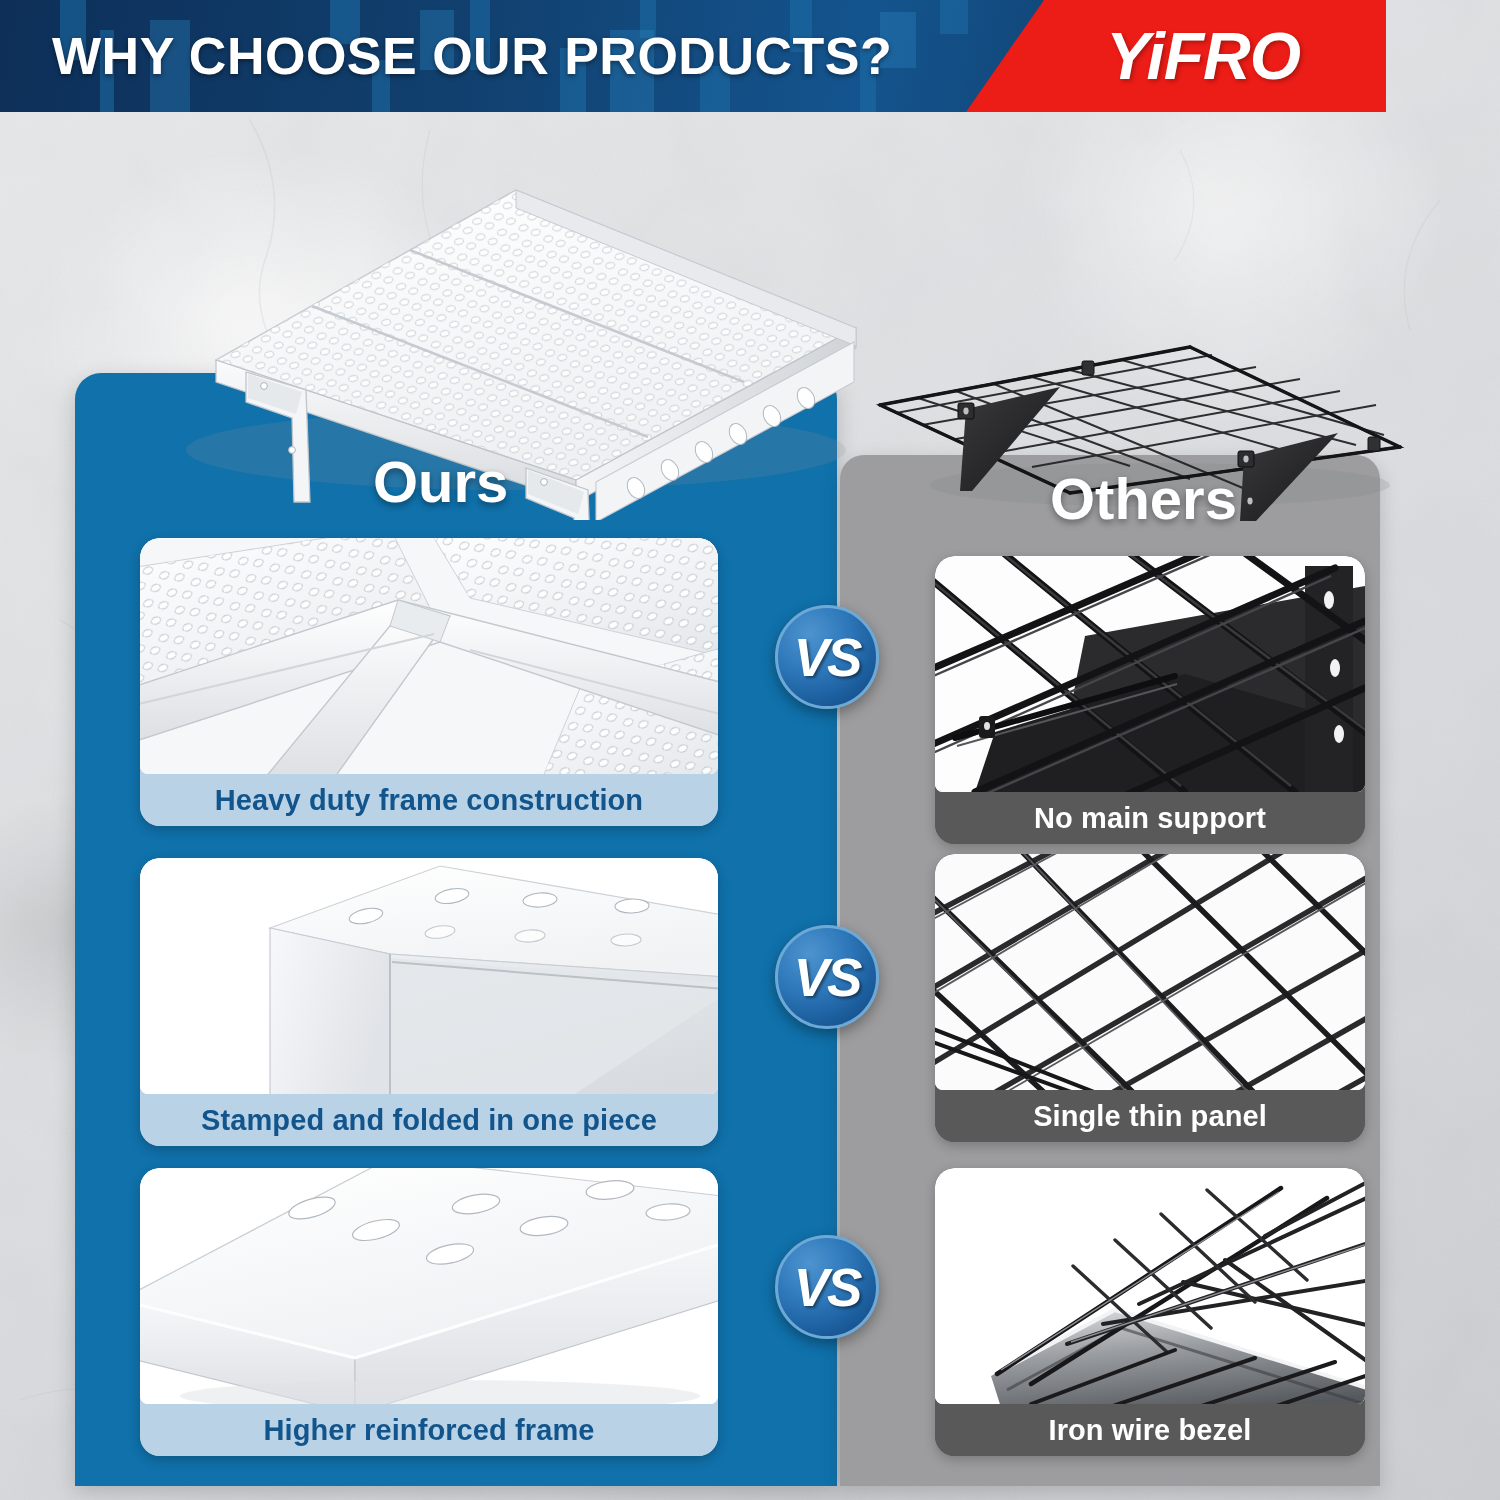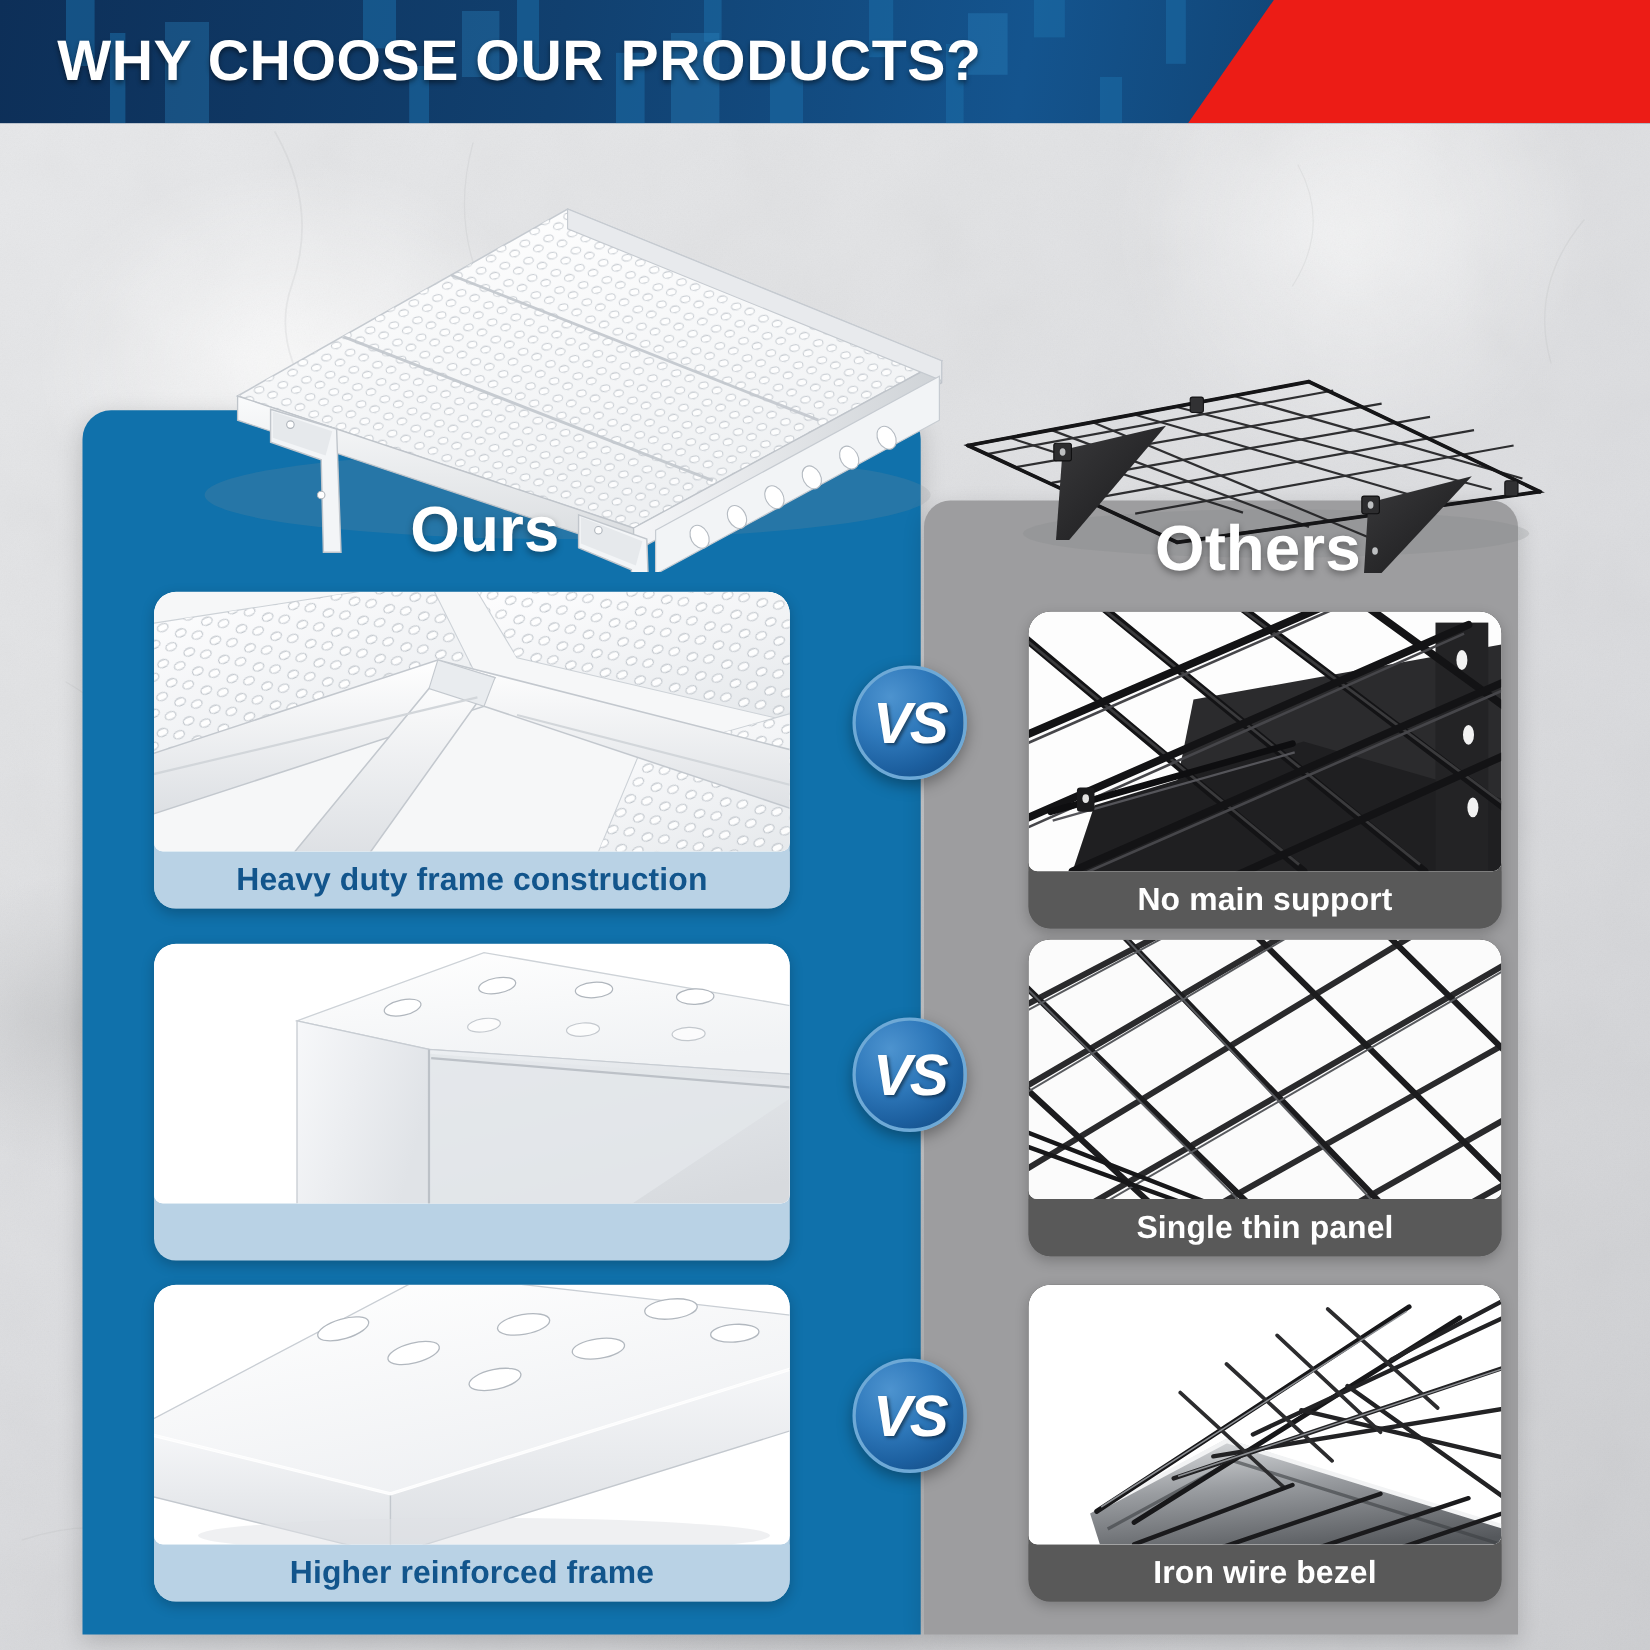--- a/index.html
+++ b/index.html
@@ -18,21 +18,21 @@
       radial-gradient(ellipse 340px 260px at 18% 22%, rgba(255,255,255,.85), rgba(255,255,255,0) 70%),
       radial-gradient(ellipse 300px 300px at 82% 14%, rgba(255,255,255,.6), rgba(255,255,255,0) 72%),
       radial-gradient(ellipse 500px 380px at 55% 88%, rgba(176,176,178,.45), rgba(255,255,255,0) 72%),
       radial-gradient(ellipse 240px 200px at 6% 62%, rgba(168,170,172,.45), rgba(255,255,255,0) 70%),
       linear-gradient(152deg,#e9eaec 0%,#e2e3e5 28%,#dcdde0 55%,#d4d5d8 78%,#cdced1 100%);
   }
   #wallNoise { position:absolute; left:0; top:0; width:1500px; height:1500px; opacity:.5; }
 
   
   #header {
-    position:absolute; left:0; top:0; width:1500px; height:112px;
+    position:absolute; left:0; top:0; width:1386px; height:112px;
     overflow:hidden;
     background:linear-gradient(100deg,#0d2f58 0%,#11406f 34%,#14548e 62%,#0f3c68 88%,#0c2b50 100%);
   }
   #headerBars { position:absolute; left:0; top:0; width:1500px; height:112px; }
   #headerTitle {
     position:absolute; left:52px; top:0; height:112px;
     display:flex; align-items:center;
     font-size:52px; font-weight:bold; color:#ffffff;
     letter-spacing:.5px;
     text-shadow:0 2px 5px rgba(0,0,0,.45);
@@ -164,20 +164,21 @@
     </g>
     <g fill="#2a86c4" opacity="0.35">
       <rect x="150" y="20" width="40" height="92"></rect>
       <rect x="420" y="10" width="34" height="60"></rect>
       <rect x="610" y="30" width="44" height="82"></rect>
       <rect x="880" y="12" width="36" height="56"></rect>
     </g>
   </svg>
   <div id="headerTitle">WHY CHOOSE OUR PRODUCTS?</div>
   <div id="redWedge"></div>
+  <div id="logoText">YiFRO</div>
 </div>
 
 <div id="bluePanel"></div>
 <div id="grayPanel"></div>
 
 <svg id="heroOurs" viewBox="0 0 790 370">
   <defs>
     <linearGradient id="wTop" x1="0" y1="0" x2="0.3" y2="1">
       <stop offset="0" stop-color="#ffffff"></stop>
         <stop offset="1" stop-color="#eef0f2"></stop>
@@ -358,20 +359,21 @@
 
       <path d="M250 96 L600 120 L600 246 L250 246 Z" fill="url(#underB)" stroke="#c7ccd2" stroke-width="1"></path>
       <path d="M250 100 L600 126 L420 246 L250 246 Z" fill="#e3e6ea" opacity="0.85"></path>
 
       <g stroke="#bcc1c7" stroke-width="2" fill="none">
         <path d="M250 96 L250 246"></path>
         <path d="M252 104 L596 132"></path>
       </g>
     </svg>
   </div>
+  <div class="cap">Stamped and folded in one piece</div>
 </div>
 
 <div class="card ours" id="cardO3">
   <div class="photo">
     <svg viewBox="0 0 578 236" preserveAspectRatio="xMidYMid slice">
       <defs>
         <linearGradient id="topC" x1="0.2" y1="0" x2="0.8" y2="1">
           <stop offset="0" stop-color="#ffffff"></stop>
             <stop offset="1" stop-color="#eceef1"></stop>
         </linearGradient>

